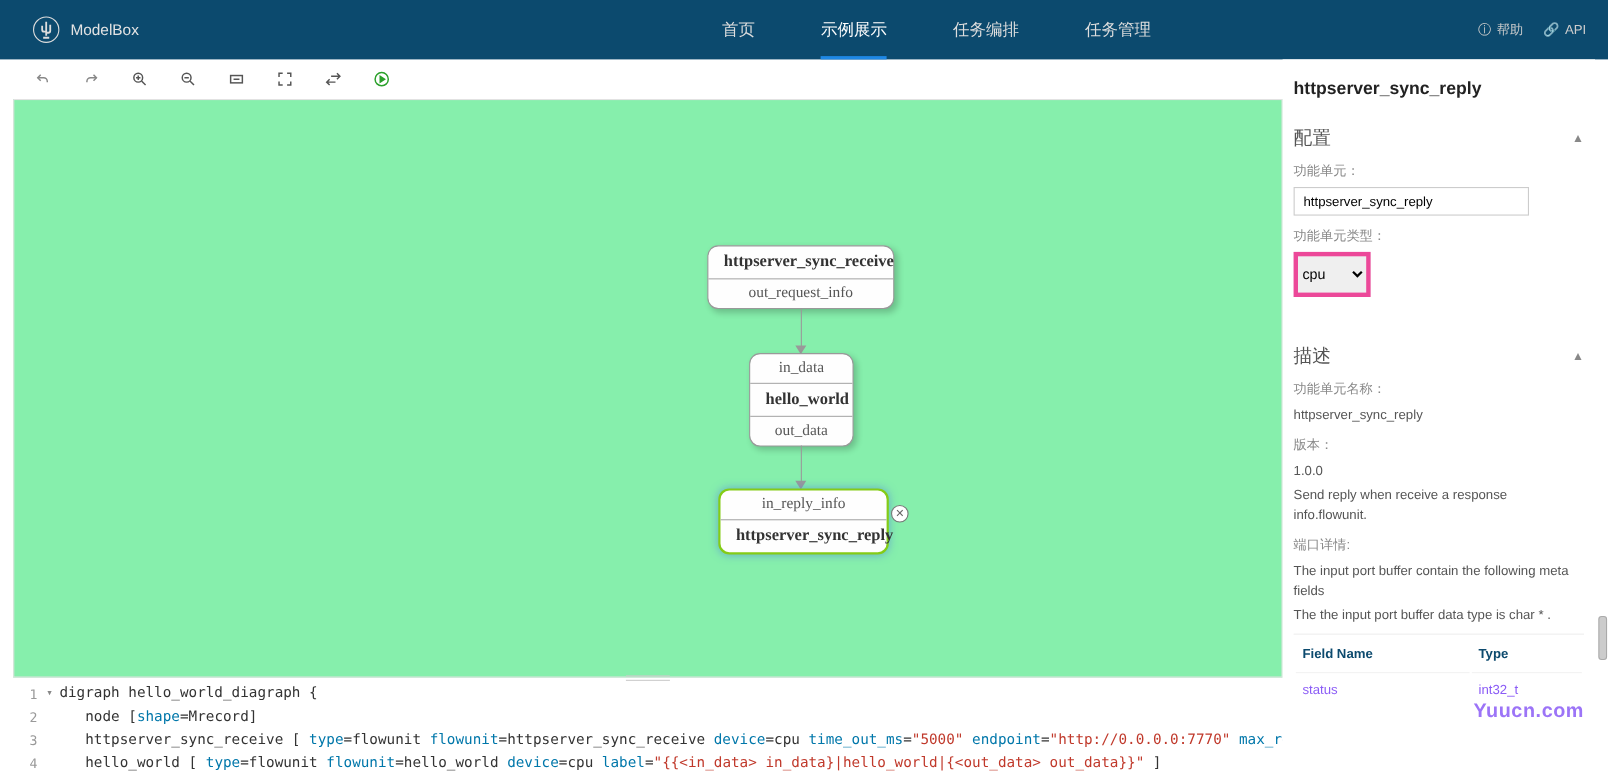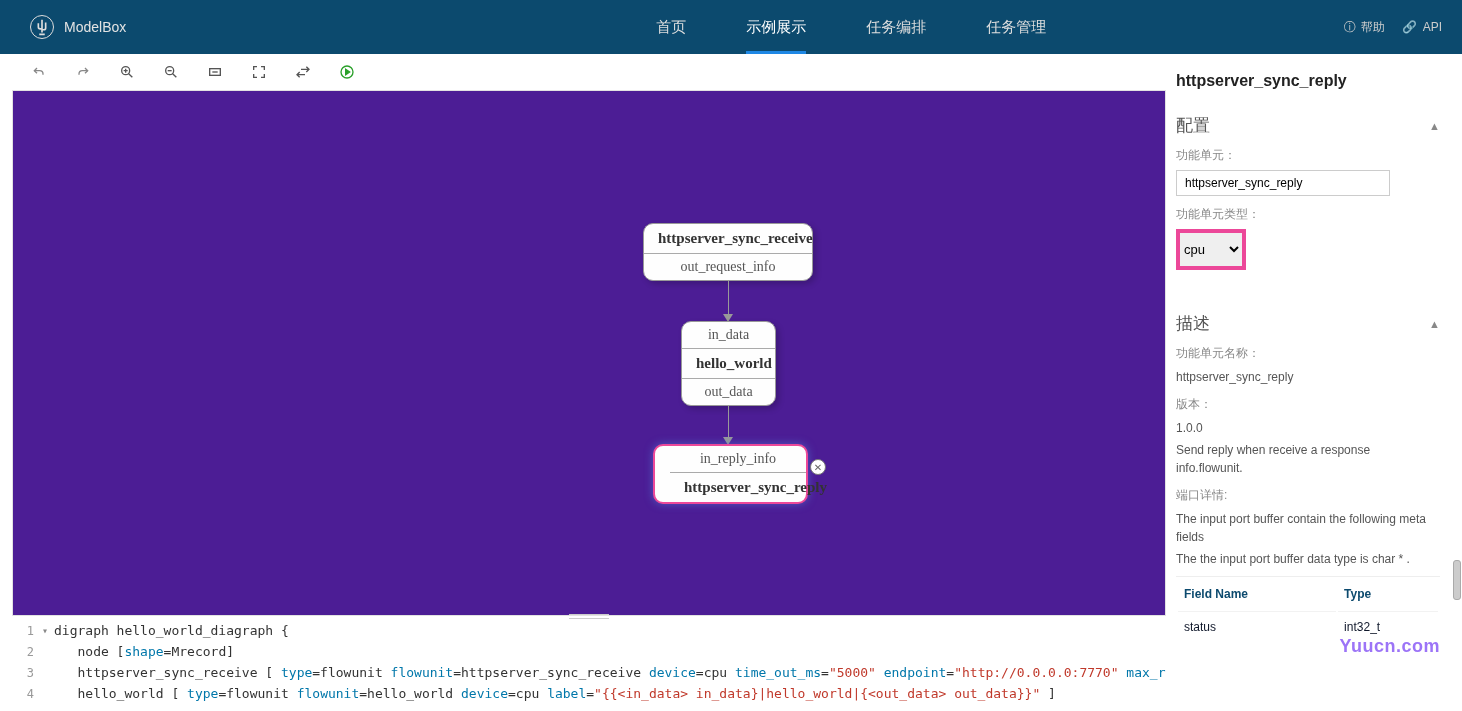--- a/index.html
+++ b/index.html
@@ -17,24 +17,24 @@
   .header-right { margin-left: auto; display: flex; align-items:center; gap:18px; padding-right:20px; color:#ccc; font-size:12px; }
   .hr-item { display:flex; align-items:center; gap:5px; cursor:pointer; }
   
   
   .toolbar { height: 36px; display:flex; align-items:center; gap:26px; padding-left:30px; border-bottom:1px solid transparent; }
   .tbtn { width:18px; height:18px; display:flex; align-items:center; justify-content:center; cursor:pointer; color:#555; font-size:15px; }
   .tbtn.play { color:#2aa02a; font-weight:bold; }
   .tbtn svg { width:16px; height:16px; }
   
   
-  .canvas { position:absolute; top:90px; left:12px; right:296px; bottom:95px; border:1px solid #e2e2e2; background:#4c1d95; }
+  .canvas { position:absolute; top:90px; left:12px; right:296px; bottom:95px; border:1px solid #e2e2e2; background:#86efac; }
   .flow { position:relative; width:100%; height:100%; }
   .node { position:absolute; background:#fefefe; border:1px solid #999; border-radius:10px; text-align:center; box-shadow:3px 3px 6px rgba(0,0,0,0.2); }
-  .node.selected { border:2px solid #ec4899; box-shadow:0 0 8px rgba(80,130,220,0.6);padding-left:15px; }
+  .node.selected { border:2px solid #84cc16; box-shadow:0 0 8px rgba(80,130,220,0.6); }
   .node .title { font-weight:bold; font-family: Georgia, "Times New Roman", serif; padding:6px 14px; font-size:15px; }
   .node .port { font-family: Georgia, "Times New Roman", serif; padding:5px 14px; font-size:14px; color:#555; }
   .divider { border-top:1px solid #aaa; }
   .edge { position:absolute; width:1px; background:#999; }
   .arrowhead { position:absolute; width:0; height:0; border-left:5px solid transparent; border-right:5px solid transparent; border-top:8px solid #999; }
   .del-badge { position:absolute; width:16px; height:16px; border:1.5px solid #777; border-radius:50%; background:#fff; display:flex; align-items:center; justify-content:center; font-size:10px; color:#666; cursor:pointer; }
   
   
   .resize-handle { position:absolute; left:12px; right:296px; bottom:91px; height:8px; display:flex; align-items:center; justify-content:center; cursor:row-resize; }
   .resize-handle::after { content:""; width:40px; height:3px; border-top:1px solid #ccc; border-bottom:1px solid #ccc; }
@@ -49,21 +49,21 @@
   
   .sidebar { position:absolute; top:54px; right:12px; bottom:0; width:284px; background:#fff; padding:18px 10px 10px 10px; overflow:auto; }
   .sb-title { font-size:16px; font-weight:bold; margin-bottom:24px; color:#222; }
   .sb-section-head { display:flex; justify-content:space-between; align-items:center; font-size:17px; color:#555; margin:14px 0 10px 0; cursor:pointer; }
   .sb-section-head .chev { font-size:11px; color:#888; }
   .sb-label { font-size:12px; color:#888; margin:10px 0 6px 0; }
   .sb-value { font-size:12px; color:#555; margin-bottom:4px; line-height:1.5; }
   .sb-input { width:214px; height:26px; border:1px solid #ccc; padding:0 8px; font-size:12px; }
   .sb-select { width:70px; height:41px; border:4px solid #ec4899; font-size:13px; }
   .sb-table { width:100%; border-top:1px solid #eee; margin-top:8px; }
-  .sb-table th, .sb-table td { text-align:left; font-size:12px; padding:8px 6px; color:#0f172a; }
+  .sb-table th, .sb-table td { text-align:left; font-size:12px; padding:8px 6px; color:#8b5cf6; }
   .sb-table th { color:#0c4a6e; font-weight:700; }
   .sb-table td { border-top:1px solid #f2f2f2; }
   
   .watermark { position:absolute; right:22px; bottom:54px; font-size:18px; font-family: Arial; font-weight:bold; color:#8b5cf6; letter-spacing:0.5px; opacity:0.85; }
   .scroll-ind { position:absolute; right:1px; top:560px; width:8px; height:40px; background:#ccc; border:1px solid #aaa; border-radius:3px; }
 </style>
 </head>
 <body>
 
 <div class="header">

